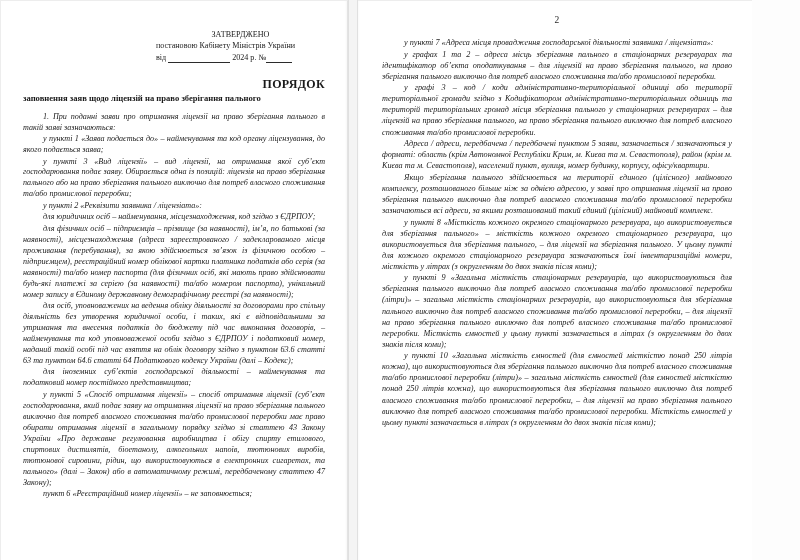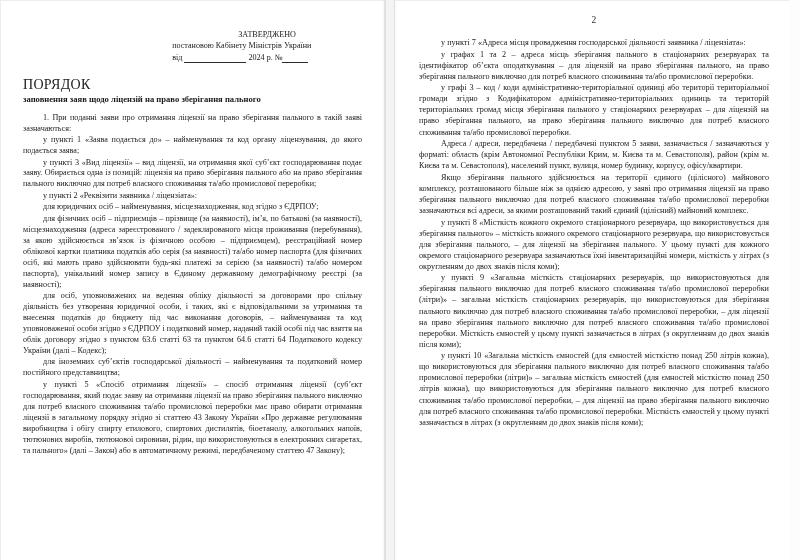--- a/index.html
+++ b/index.html
@@ -21,21 +21,21 @@
     background: #fdfdfd;
     position: relative;
   }
   .page {
     position: relative;
     background: #ffffff;
     box-sizing: border-box;
     overflow: hidden;
   }
   .page-left {
-    width: 385px;
+    width: 348px;
     height: 560px;
     border-right: 1px solid #e3e3e3;
     border-top: 1px solid #ededed;
     border-left: 1px solid #ededed;
     padding: 14px 22px 22px 22px;
     box-shadow: inset -2px 0 3px -2px rgba(0,0,0,0.07);
   }
   .gutter {
     width: 8px;
     height: 560px;
@@ -74,42 +74,43 @@
   .blank-line {
     display: inline-block;
     border-bottom: 1px solid #2b2b2b;
     vertical-align: bottom;
     height: 8px;
   }
   .blank-long { width: 62px; }
   .blank-short { width: 26px; }
 
   .doc-title {
-    text-align: left;
-    font-weight: normal;
-    font-size: 14px;
+    text-align: right;
+    font-weight: bold;
+    font-size: 12px;
     letter-spacing: 0.3px;
     margin: 14px 0 1px 0;
   }
   .doc-subtitle {
     text-align: left;
     font-weight: bold;
     font-size: 8.6px;
     margin: 0 0 7px 0;
     line-height: 1.3;
   }
 
   p.body {
     margin: 0 0 0.5px 0;
     text-align: justify;
     text-justify: inter-word;
     text-indent: 20px;
     font-size: 8.15px;
     line-height: 1.345;
     hyphens: none;
+    font-style: italic;
   }
   .page-right p.body {
     font-size: 8.2px;
     line-height: 1.35;
     text-indent: 22px;
   }
   .spacer-top { margin-top: 4px; }
 </style>
 </head>
 <body>
@@ -129,20 +130,21 @@
 
     <p class="body spacer-top">1. При поданні заяви про отримання ліцензії на право зберігання пального в такій заяві зазначаються:</p>
     <p class="body">у пункті 1 «Заява подається до» – найменування  та код органу ліцензування, до якого подається заява;</p>
     <p class="body">у пункті 3 «Вид ліцензії» – вид ліцензії, на отримання якої суб’єкт господарювання подає заяву. Обирається одна із позицій: ліцензія на право зберігання пального або на право зберігання пального виключно для потреб власного споживання та/або промислової переробки;</p>
     <p class="body">у пункті 2 «Реквізити заявника / ліцензіата»:</p>
     <p class="body">для юридичних осіб – найменування, місцезнаходження, код згідно з ЄДРПОУ;</p>
     <p class="body">для фізичних осіб – підприємців – прізвище (за наявності), ім’я, по батькові (за наявності), місцезнаходження (адреса зареєстрованого / задекларованого місця проживання (перебування), за якою здійснюється зв’язок із фізичною особою – підприємцем), реєстраційний номер облікової картки платника податків або серія (за наявності) та/або номер паспорта (для фізичних осіб, які мають право здійснювати будь-які платежі за серією (за наявності) та/або номером паспорта), унікальний номер запису в Єдиному державному демографічному реєстрі (за наявності);</p>
     <p class="body">для осіб, уповноважених на ведення обліку діяльності за договорами про спільну діяльність без утворення юридичної особи, і таких, які є відповідальними за утримання та внесення податків до бюджету під час виконання договорів, – найменування та код уповноваженої особи згідно з ЄДРПОУ і податковий номер, наданий такій особі під час взяття на облік договору згідно з пунктом 63.6 статті 63 та пунктом 64.6 статті 64 Податкового кодексу України (далі – Кодекс);</p>
     <p class="body">для іноземних суб’єктів господарської діяльності – найменування та податковий номер постійного представництва;</p>
     <p class="body">у пункті 5  «Спосіб отримання ліцензії» – спосіб отримання ліцензії (суб’єкт господарювання, який подає заяву на отримання ліцензії на право зберігання пального виключно для потреб власного споживання та/або промислової переробки має право обирати отримання ліцензії в загальному порядку згідно зі статтею 43 Закону України «Про державне регулювання виробництва і обігу спирту етилового, спиртових дистилятів, біоетанолу, алкогольних напоїв, тютюнових виробів, тютюнової сировини, рідин, що використовуються в електронних сигаретах, та пального» (далі – Закон) або в автоматичному режимі, передбаченому статтею 47 Закону);</p>
+    <p class="body">пункт 6 «Реєстраційний номер ліцензії» – не заповнюється;</p>
   </div>
 
   <div class="gutter"></div>
 
   <div class="page page-right">
     <div class="page-number">2</div>
 
     <p class="body">у пункті 7 «Адреса місця провадження господарської діяльності заявника / ліцензіата»:</p>
     <p class="body">у  графах 1 та 2 – адреса місць зберігання пального в стаціонарних резервуарах та ідентифікатор об’єкта оподаткування – для ліцензій на право зберігання пального, на право зберігання пального виключно для потреб власного споживання та/або промислової переробки.</p>
     <p class="body">у графі 3 – код / коди адміністративно-територіальної одиниці або території територіальної громади згідно з Кодифікатором адміністративно-територіальних одиниць та територій територіальних громад місця зберігання пального у стаціонарних резервуарах – для ліцензій на право зберігання пального, на право зберігання пального виключно для потреб власного споживання та/або промислової переробки.</p>

